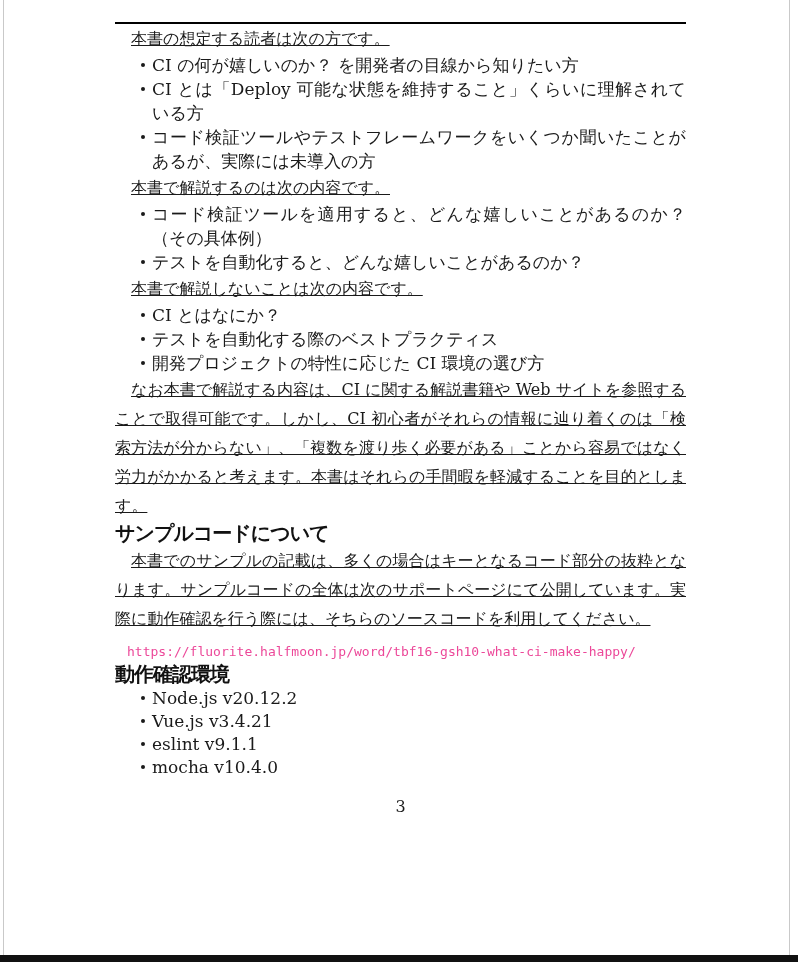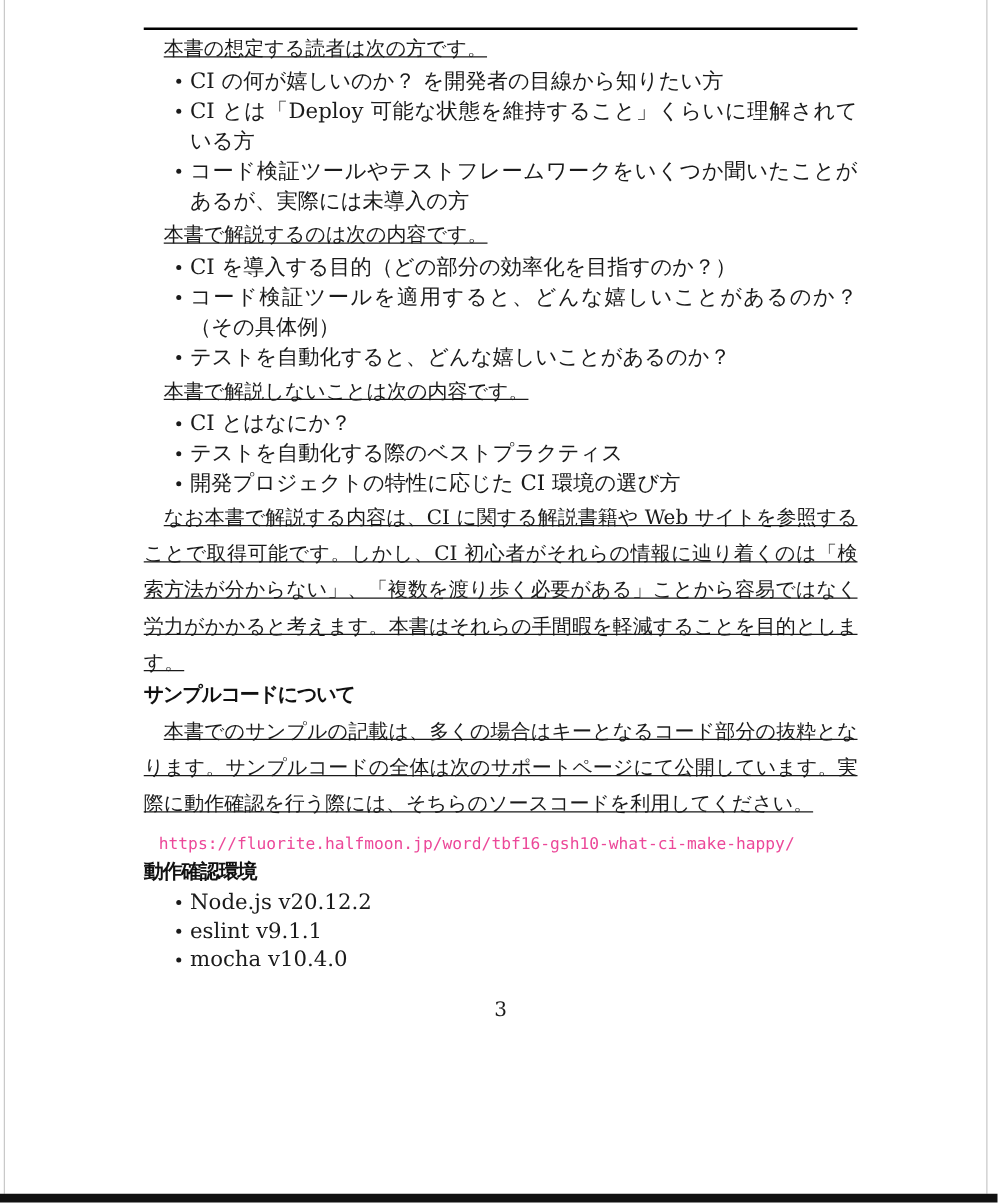--- a/index.html
+++ b/index.html
@@ -58,21 +58,21 @@
   .mt-ul1 { margin-top: 6px; }
   .mt-ul2 { margin-top: 8px; }
   .mt-ul3 { margin-top: 8px; }
   ul.blist.latin { }
   ul.blist.latin li { line-height: 23px; }
   ul.blist.latin li::before { top: 9px; }
   h2.heading {
     margin: 0;
     font-family: "Liberation Sans", "DejaVu Sans", sans-serif;
     font-weight: 700;
-    font-size: 16px; line-height: 26px;
+    font-size: 20px; line-height: 26px;
     letter-spacing: -1px;
     color: #111111;
   }
   .mt-h1 { margin-top: 5px; }
   .mt-h2 { margin-top: 30px; }
   .code-url {
     margin: 10px 0 0 12px;
     font-family: "DejaVu Sans Mono", "Liberation Mono", monospace;
     font-size: 13px; line-height: 18px;
     white-space: nowrap;
@@ -98,21 +98,20 @@
 
     <ul class="blist mt-ul1">
       <li>CI の何が嬉しいのか？ を開発者の目線から知りたい方</li>
       <li>CI とは「Deploy 可能な状態を維持すること」くらいに理解されている方</li>
       <li>コード検証ツールやテストフレームワークをいくつか聞いたことがあるが、実際には未導入の方</li>
     </ul>
 
     <p class="body mt-p2">本書で解説するのは次の内容です。</p>
 
     <ul class="blist mt-ul2">
-      <li>CI を導入する目的（どの部分の効率化を目指すのか？）</li>
       <li>コード検証ツールを適用すると、どんな嬉しいことがあるのか？（その具体例）</li>
       <li>テストを自動化すると、どんな嬉しいことがあるのか？</li>
     </ul>
 
     <p class="body mt-p3">本書で解説しないことは次の内容です。</p>
 
     <ul class="blist mt-ul3">
       <li>CI とはなにか？</li>
       <li>テストを自動化する際のベストプラクティス</li>
       <li>開発プロジェクトの特性に応じた CI 環境の選び方</li>
@@ -123,20 +122,21 @@
     <h2 class="heading mt-h1">サンプルコードについて</h2>
 
     <p class="body mt-p5">本書でのサンプルの記載は、多くの場合はキーとなるコード部分の抜粋となります。サンプルコードの全体は次のサポートページにて公開しています。実際に動作確認を行う際には、そちらのソースコードを利用してください。</p>
 
     <div class="code-url">https://fluorite.halfmoon.jp/word/tbf16-gsh10-what-ci-make-happy/</div>
 
     <h2 class="heading mt-h2">動作確認環境</h2>
 
     <ul class="blist latin">
       <li>Node.js v20.12.2</li>
+      <li>Vue.js v3.4.21</li>
       <li>eslint v9.1.1</li>
       <li>mocha v10.4.0</li>
     </ul>
 
     <div class="pagenum">3</div>
   </div>
 
   <div class="bottom-bar"></div>
 </div>
 

